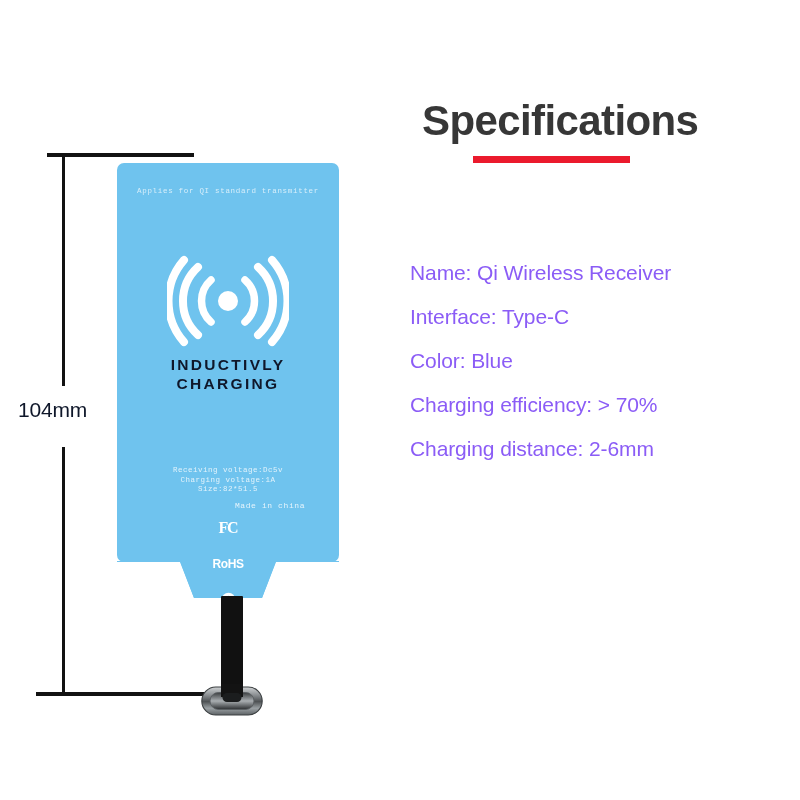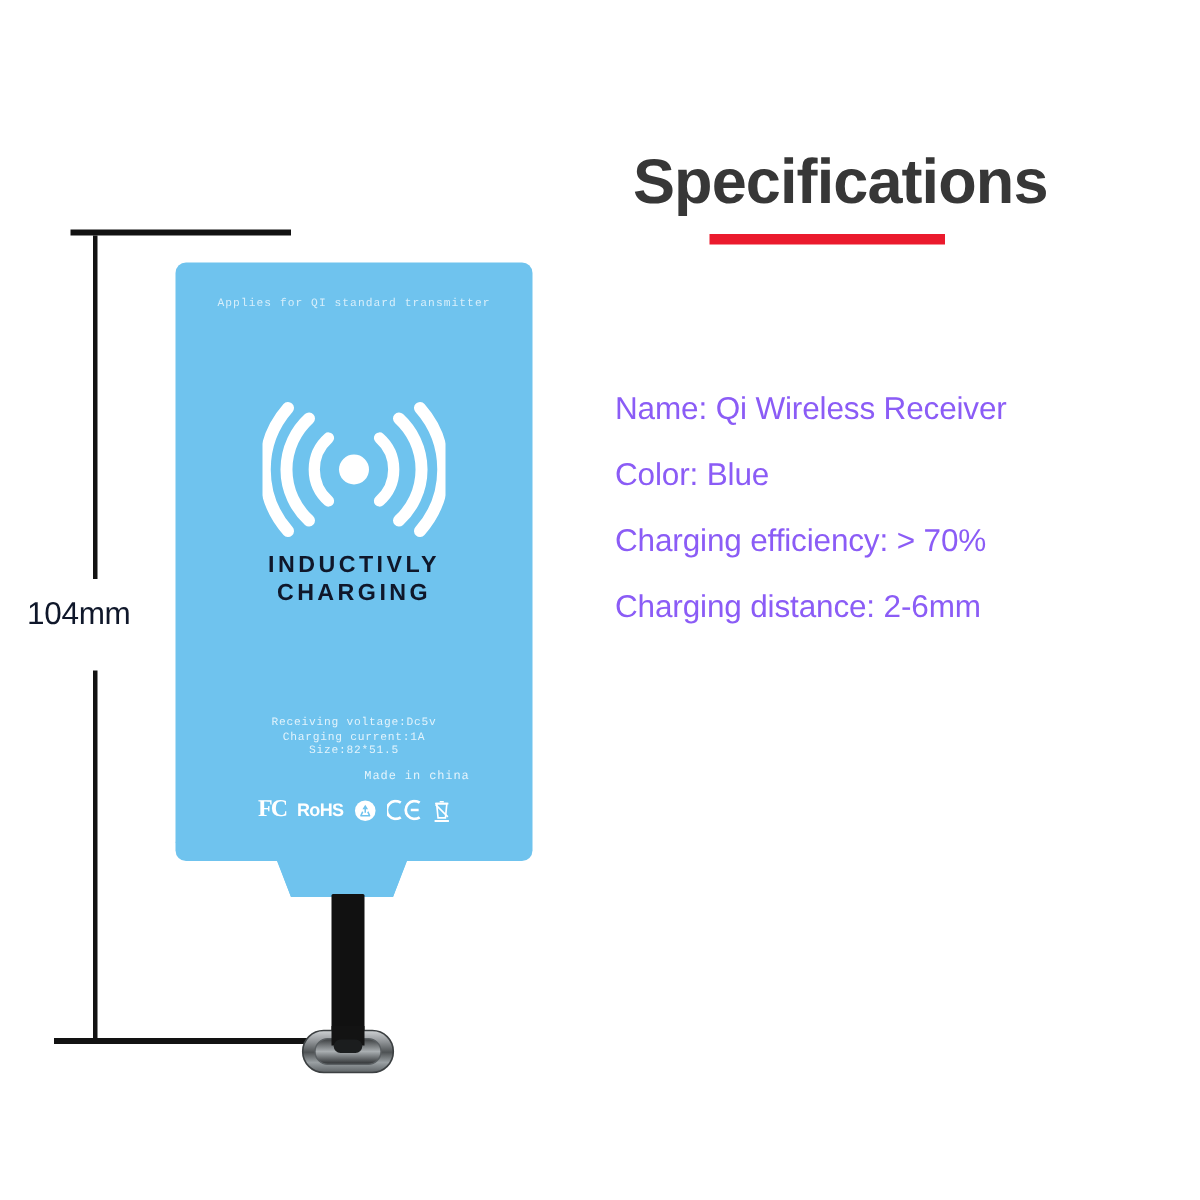--- a/index.html
+++ b/index.html
@@ -58,26 +58,25 @@
     font-size: 21px;
     color: #0f172a;
     letter-spacing: -0.2px;
     white-space: nowrap;
   }
 
   
   #receiver-card {
     position: absolute;
     left: 117px;
-    top: 175px;
+    top: 163px;
     width: 222px;
     height: 399px;
     background: #6FC3EE;
     border-radius: 7px;
-    padding-left: 16px;
   }
 
   #card-top-text {
     position: absolute;
     left: 0;
     top: 24px;
     width: 100%;
     text-align: center;
     font-family: "Liberation Mono", monospace;
     font-size: 7.5px;
@@ -135,21 +134,22 @@
   }
 
   #cert-row {
     position: absolute;
     left: 0;
     top: 357px;
     width: 100%;
     display: flex;
     justify-content: center;
     align-items: center;
-    gap: 7px;
+    gap: 22px;
+    flex-direction: column;
   }
   .cert-mark {
     color: #ffffff;
     font-weight: bold;
     line-height: 1;
     display: inline-block;
   }
   #cert-fcc  { font-size: 16px; letter-spacing: -1.2px; font-family: "Liberation Serif", serif; }
   #cert-rohs { font-size: 12px; letter-spacing: -0.4px; }
   #cert-recycle svg, #cert-ce svg, #cert-weee svg { display:block; }
@@ -264,21 +264,21 @@
         <path d="M105,7 A62,62 0 0,1 105,89" fill="none" stroke="#ffffff" stroke-width="8" stroke-linecap="round"></path>
       </svg>
 
       <div id="brand-text">
         <div>INDUCTIVLY</div>
         <div>CHARGING</div>
       </div>
 
       <div id="fineprint-block">
         <div>Receiving voltage:Dc5v</div>
-        <div>Charging current:1A</div>
+        <div>Charging voltage:1A</div>
         <div>Size:82*51.5</div>
       </div>
 
       <div id="madein-text">Made in china</div>
 
       <div id="cert-row">
         <span class="cert-mark" id="cert-fcc">FC</span>
         <span class="cert-mark" id="cert-rohs">RoHS</span>
         <span id="cert-recycle">
           <svg width="15" height="15" viewBox="0 0 24 24">
@@ -331,19 +331,20 @@
       <rect x="21.5" y="9" width="19" height="9" rx="4.5" fill="#1b1d1e"></rect>
     </svg>
   </div>
 
   <div id="spec-panel">
     <div id="spec-title">Specifications</div>
     <div id="spec-underline"></div>
 
     <div id="spec-list">
       <div class="spec-line">Name: Qi Wireless Receiver</div>
+      <div class="spec-line">Interface: Type-C</div>
       <div class="spec-line">Color: Blue</div>
       <div class="spec-line">Charging efficiency: &gt; 70%</div>
       <div class="spec-line">Charging distance: 2-6mm</div>
     </div>
   </div>
 
 </div>
 
 </body></html>

